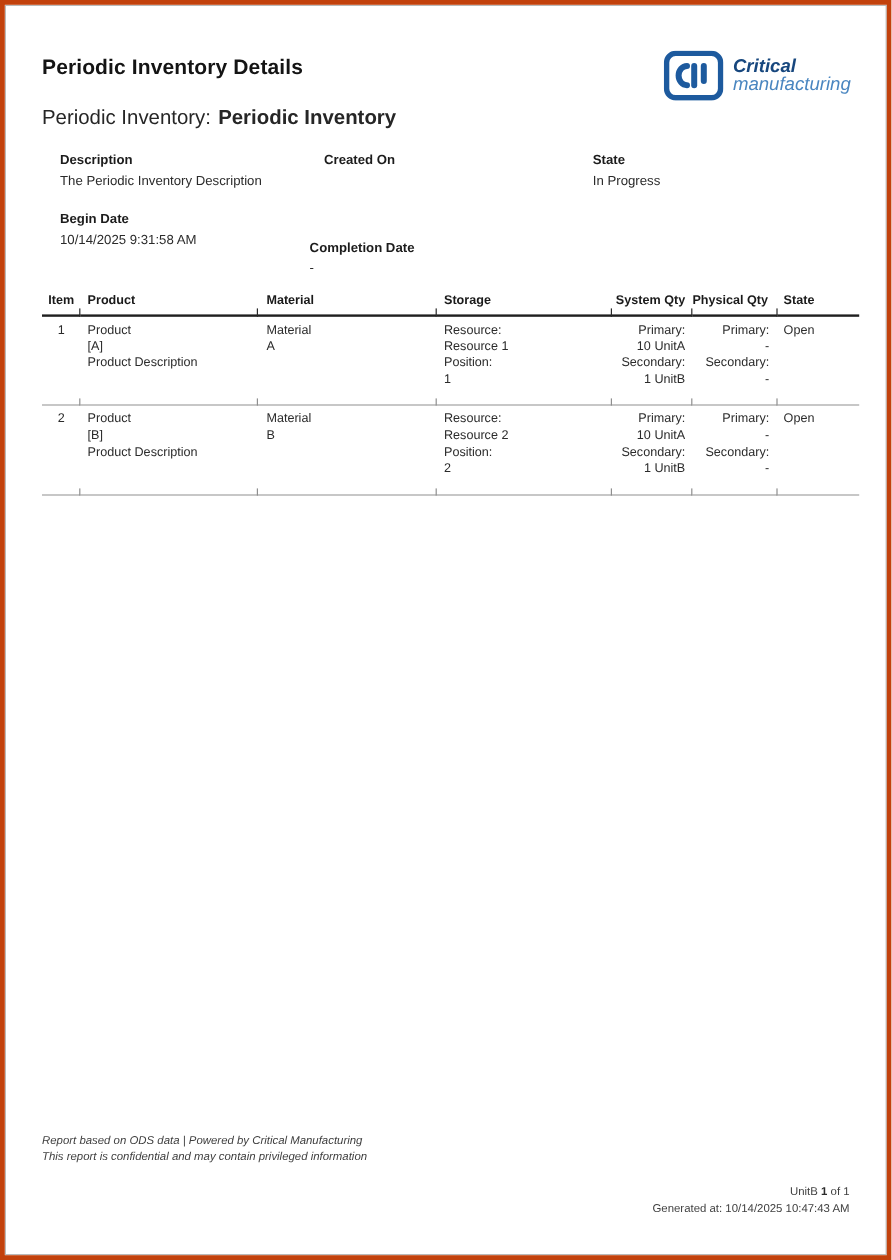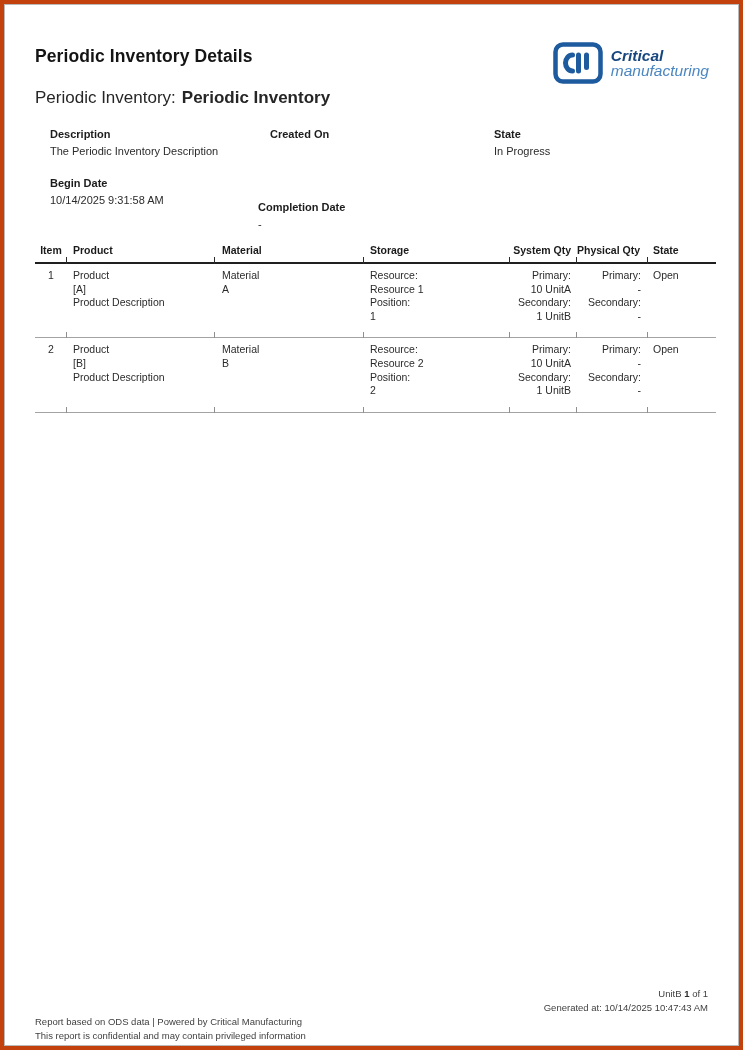--- a/index.html
+++ b/index.html
@@ -106,22 +106,22 @@
     content: ""; position: absolute; left: -1px; bottom: -2px;
     width: 1px; height: 7px; background: #2a2a2a;
   }
   .itable tbody td:not(:first-child)::after {
     content: ""; position: absolute; left: -1px; bottom: -1px;
     width: 1px; height: 6px; background: #8f8f8f;
   }
 
   
   .footer-left {
-    position: absolute; left: 31px; top: 1011px;
-    font-size: 9.5px; line-height: 14px; color: #3f3f3f;
+    position: absolute; left: 31px; top: 940px;
+    font-size: 9.5px; line-height: 14px; color: #3f3f3f; font-style: italic;
   }
   .footer-right {
     position: absolute; right: 31px; top: 983px;
     font-size: 9.5px; line-height: 14px; color: #3f3f3f;
     text-align: right;
   }
   .footer-right .page-number { font-weight: 700; color: #2b2b2b; }
 </style>
 </head>
 <body>

